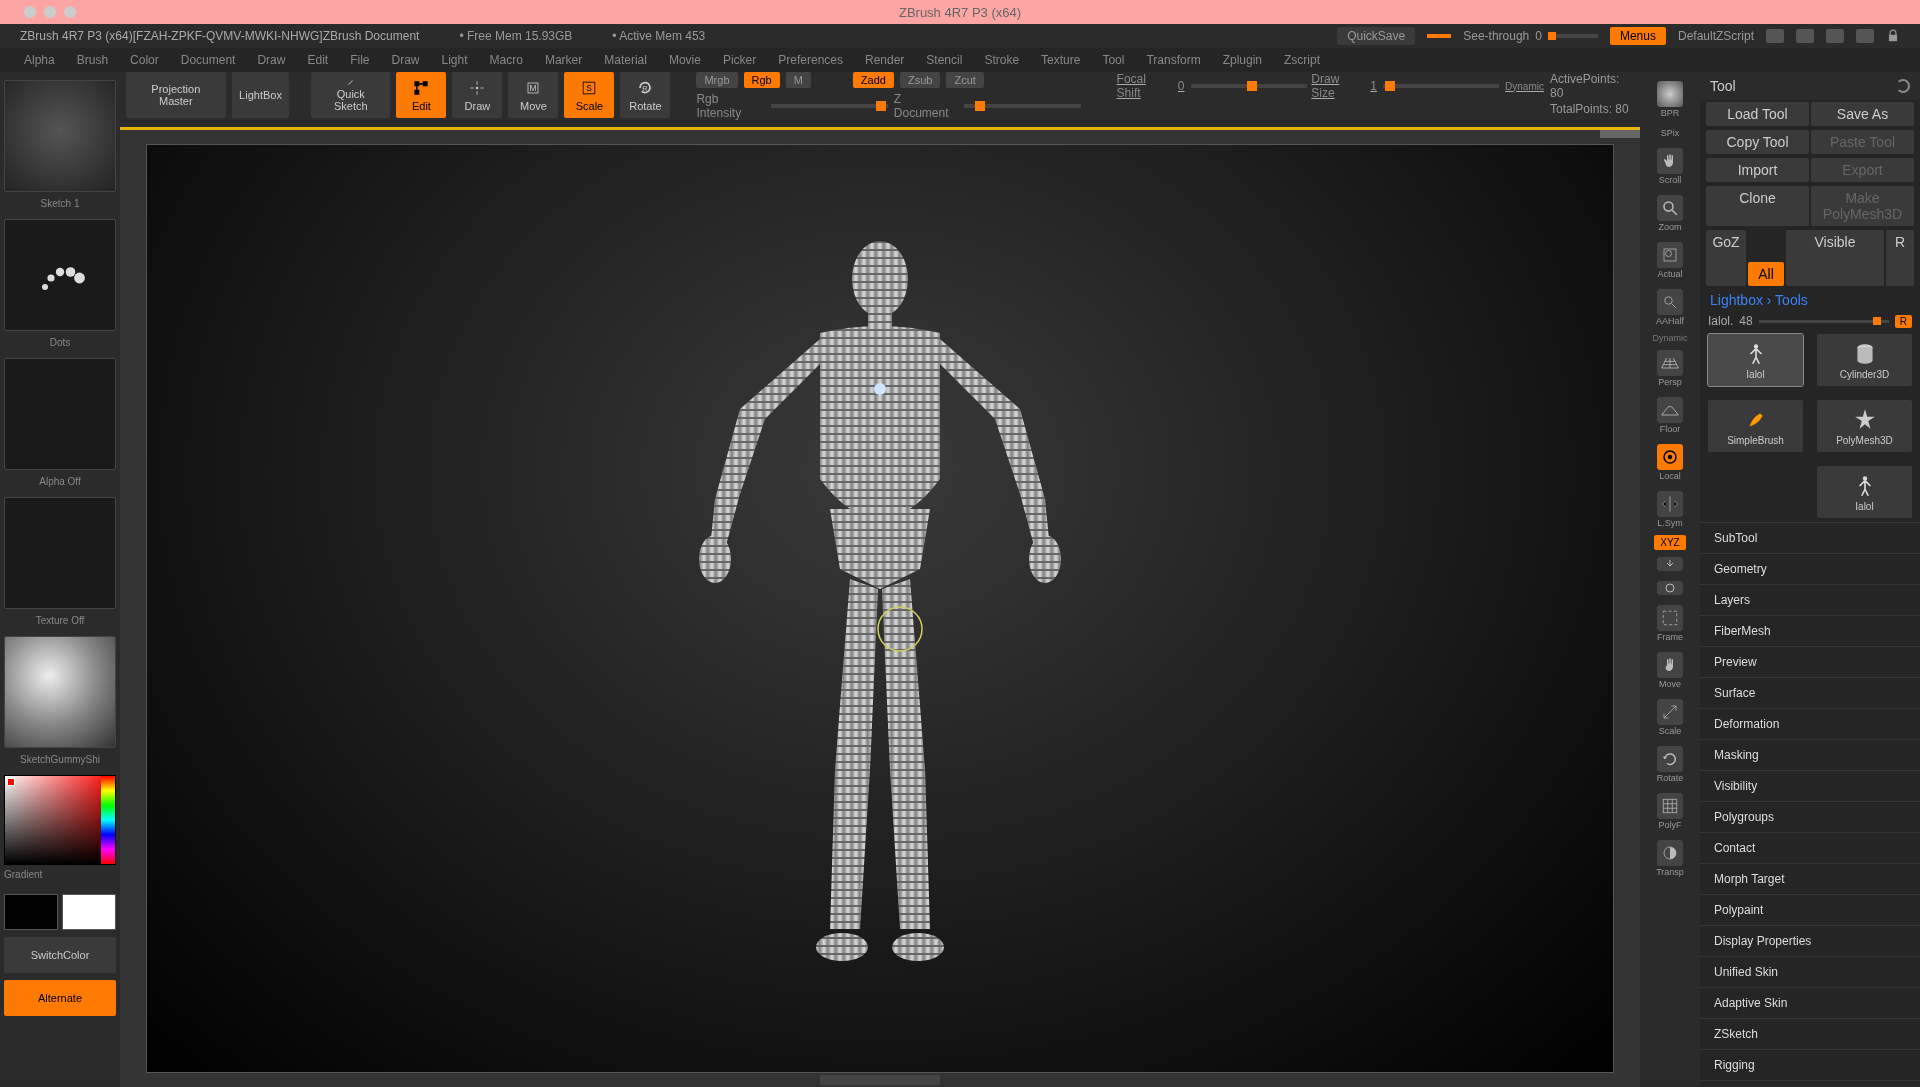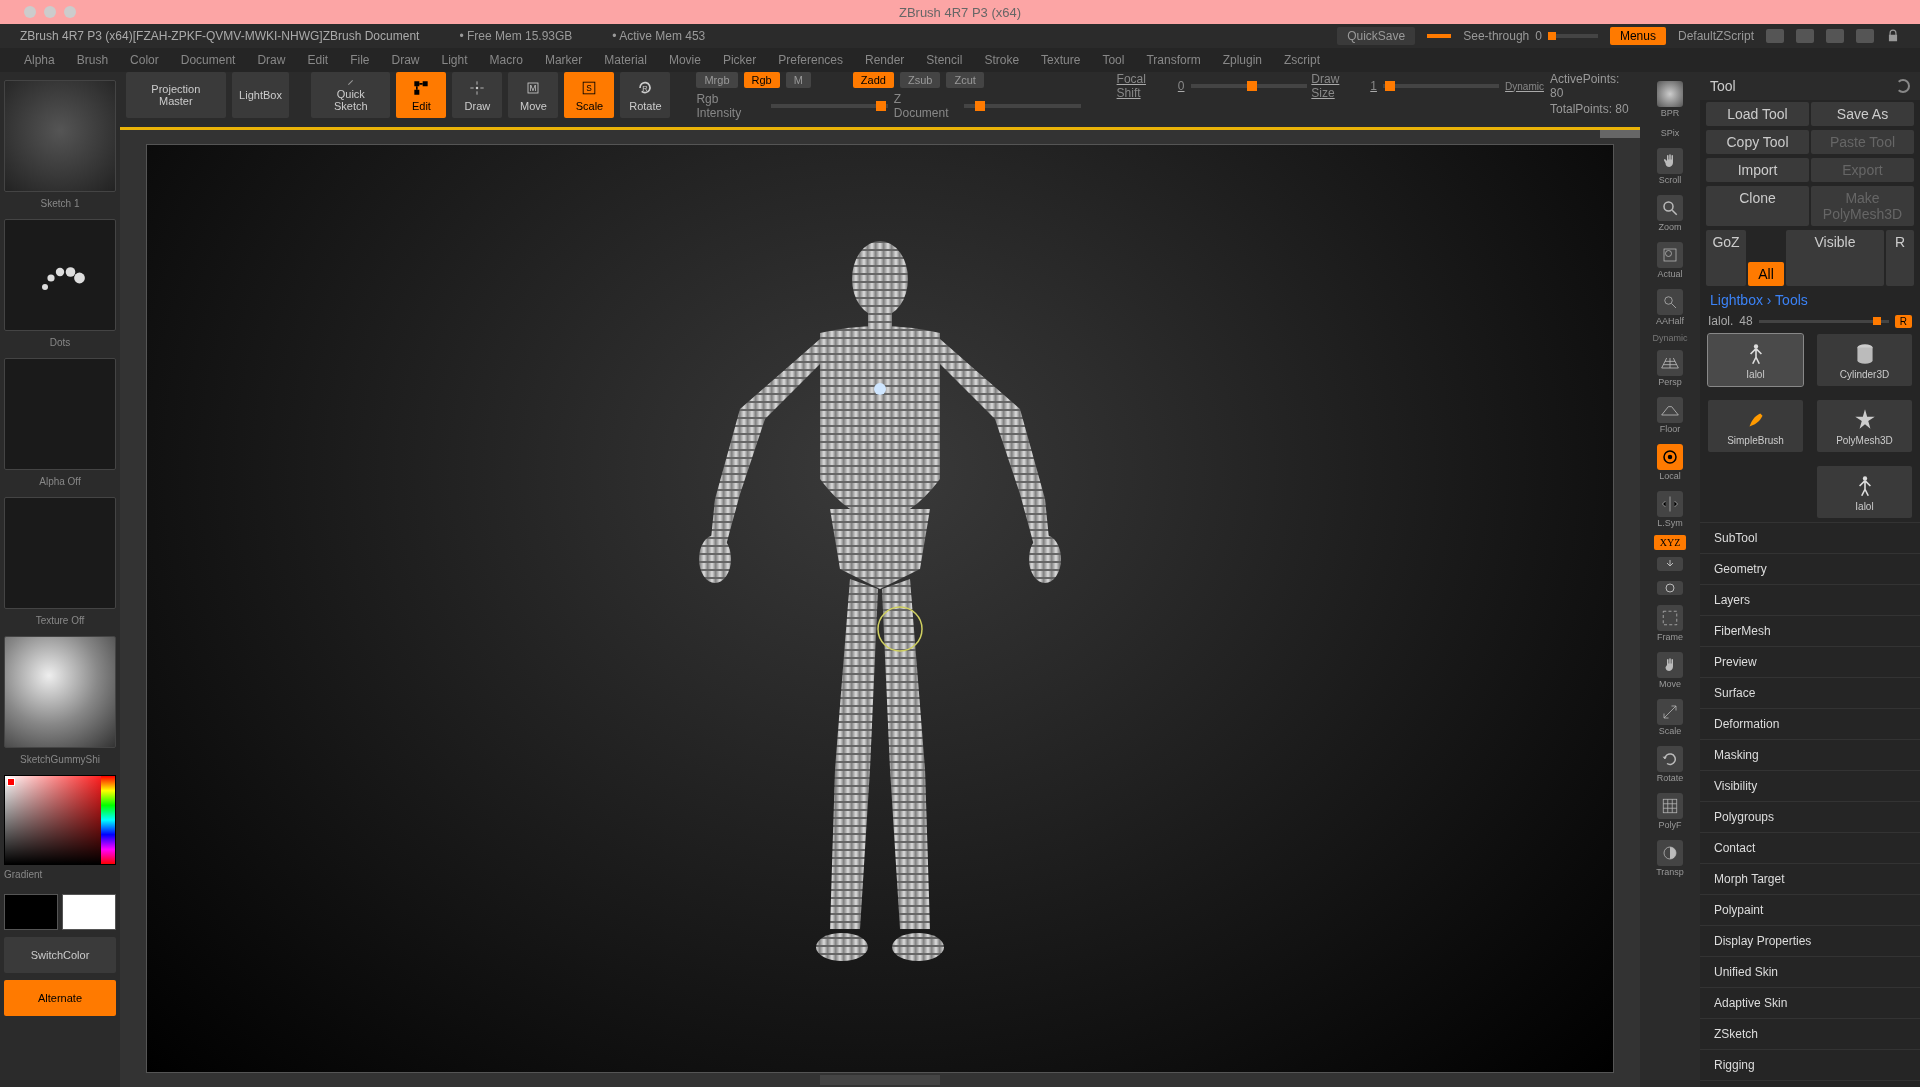--- a/index.html
+++ b/index.html
@@ -64,21 +64,21 @@
   .swatch-row { display:flex; gap:4px; margin-top:4px;}
   .swatch { width:48%; height:36px; border:1px solid #555;}
   .shelf-btn { background:#3a3a3a; color:#ccc; font-size:11px; padding:12px; text-align:center; margin-top:3px; border-radius:2px;}
   .shelf-btn.orange { background:#ff7a00; color:#000;}
 
   
   .rs-btn { width:48px; display:flex; flex-direction:column; align-items:center; gap:1px; padding:3px 0; border-radius:2px;}
   .rs-btn .ric { width:26px; height:26px; background:#444; border-radius:3px; display:flex; align-items:center; justify-content:center;}
   .rs-btn.on .ric { background:#ff7a00;}
   .rs-btn .lbl { font-size:9px; color:#999;}
-  .xyz-btn { background:#ff7a00; color:#000; font-size:10px; padding:2px 6px; border-radius:2px;font-family:Liberation Serif, serif;}
+  .xyz-btn { background:#ff7a00; color:#000; font-size:10px; padding:2px 6px; border-radius:2px;}
 
   
   .rp-header { background:#2b2b2b; padding:6px 10px; font-size:14px; color:#ccc; display:flex; align-items:center; justify-content:space-between;}
   .rp-header .refresh { width:14px; height:14px; border:2px solid #888; border-radius:50%; border-left-color:transparent;}
   .rp-btnrow { display:flex; gap:2px; padding:2px 6px;}
   .rp-btn { flex:1; background:#3a3a3a; color:#ccc; font-size:14px; padding:4px; text-align:center; border-radius:2px;}
   .rp-btn.dim { color:#666;}
   .rp-btn.orange { background:#ff7a00; color:#000;}
   .rp-btn.small { flex:0 0 28px;}
   .breadcrumb { padding:4px 10px; font-size:14px; color:#3b82f6;}

